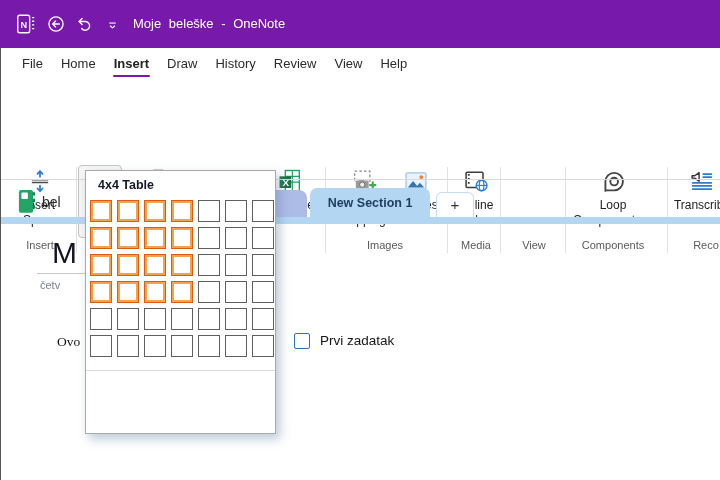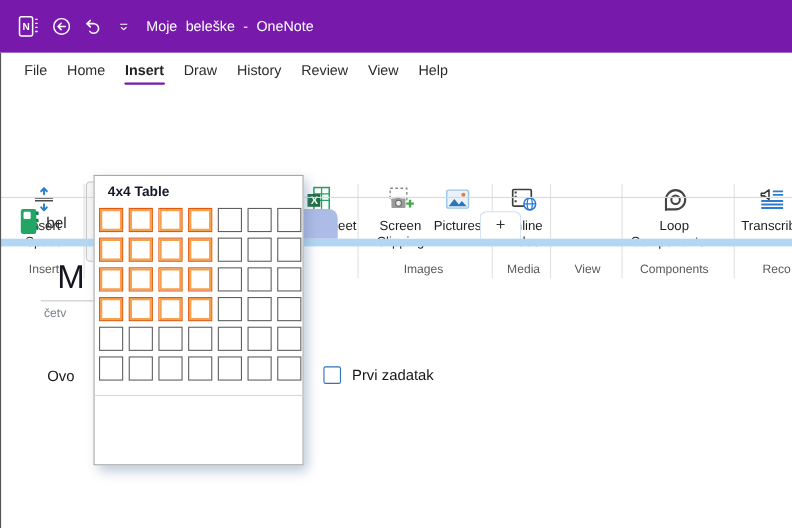--- a/index.html
+++ b/index.html
@@ -37,27 +37,27 @@
               border-radius:7px 7px 0 0;text-align:center;font-size:12.5px;font-weight:700;color:#1d3d5e;
               line-height:31px;cursor:default;}
   .tab-add{position:absolute;left:436px;top:192px;width:36px;height:25px;background:#fff;
            border:1px solid #c6dcef;border-bottom:none;border-radius:6px 6px 0 0;text-align:center;
            font-size:15px;color:#333;line-height:24px;cursor:default;}
   .tab-bar{position:absolute;left:0;top:217px;width:720px;height:7px;background:var(--tabBlue);}
   
   .page-title{position:absolute;left:52px;top:236px;font-size:30px;font-weight:300;color:#15151f;}
   .title-rule{position:absolute;left:37px;top:273px;width:210px;height:1px;background:#c8c8c8;}
   .page-date{position:absolute;left:40px;top:279px;font-size:11px;color:#78818c;}
-  .page-body{position:absolute;left:43px;top:334px;font-size:13.5px;color:#161616;}
+  .page-body{position:absolute;left:57px;top:334px;font-size:13.5px;color:#161616;font-family:Liberation Serif, serif;}
   .todo-list{position:absolute;left:294px;top:332px;display:flex;flex-direction:row;gap:3px;justify-content:space-between;}
   .todo{display:flex;align-items:center;height:17px;}
   .cb{width:14px;height:14px;border:1.5px solid var(--cb);border-radius:2px;background:#fff;margin-right:10px;flex:none;}
   .todo-label{font-size:13.5px;color:#161616;white-space:nowrap;}
   
-  .dropdown{position:absolute;left:85px;top:159px;width:191px;height:264px;background:#fff;
+  .dropdown{position:absolute;left:85px;top:170px;width:191px;height:264px;background:#fff;
             border:1px solid #a9a9a9;box-sizing:border-box;z-index:20;
             box-shadow:4px 5px 10px rgba(110,135,170,.45);}
   .dd-header{position:absolute;left:12px;top:7px;font-size:12.5px;font-weight:700;color:#141a2a;}
   .size-grid{position:absolute;left:4px;top:29px;display:grid;gap:5px;}
   .gcell{width:22px;height:22px;box-sizing:border-box;background:#fff;border:1px solid #5f5f5f;}
   .gcell.sel{border:1px solid var(--selB);box-shadow:inset 0 0 0 2px var(--selI);}
   .dd-sep{position:absolute;left:0;top:199px;width:100%;height:1px;background:#d8d8d8;}
   
   .left-edge{position:absolute;left:0;top:48px;width:1px;height:432px;background:#555;}
 </style>
@@ -250,20 +250,21 @@
   <span class="tb-icon" style="left:16px;top:189px">
     <svg width="21" height="26" viewBox="0 0 18 24">
         <rect x="2" y="1" width="13" height="21" rx="2" fill="#23a566"></rect>
         <rect x="4.3" y="3.3" width="6" height="6" rx="1" fill="#fff"></rect>
         <path d="M15.8 3v3M15.8 9v3M15.8 15v3" stroke="#12824e" stroke-width="2.2"></path>
       </svg>
   </span>
   <span class="nb-label">bel</span>
 
   <div class="tab-partial"></div>
+  <div class="tab-active">New Section 1</div>
   <div class="tab-add">+</div>
   <div class="tab-bar"></div>
 
   <div class="page-title">M</div>
   <div class="title-rule"></div>
   <div class="page-date">četv</div>
   <div class="page-body">Ovo</div>
   <div class="todo-list" id="todo-list">
       <div class="todo">
         <span class="cb"></span>

